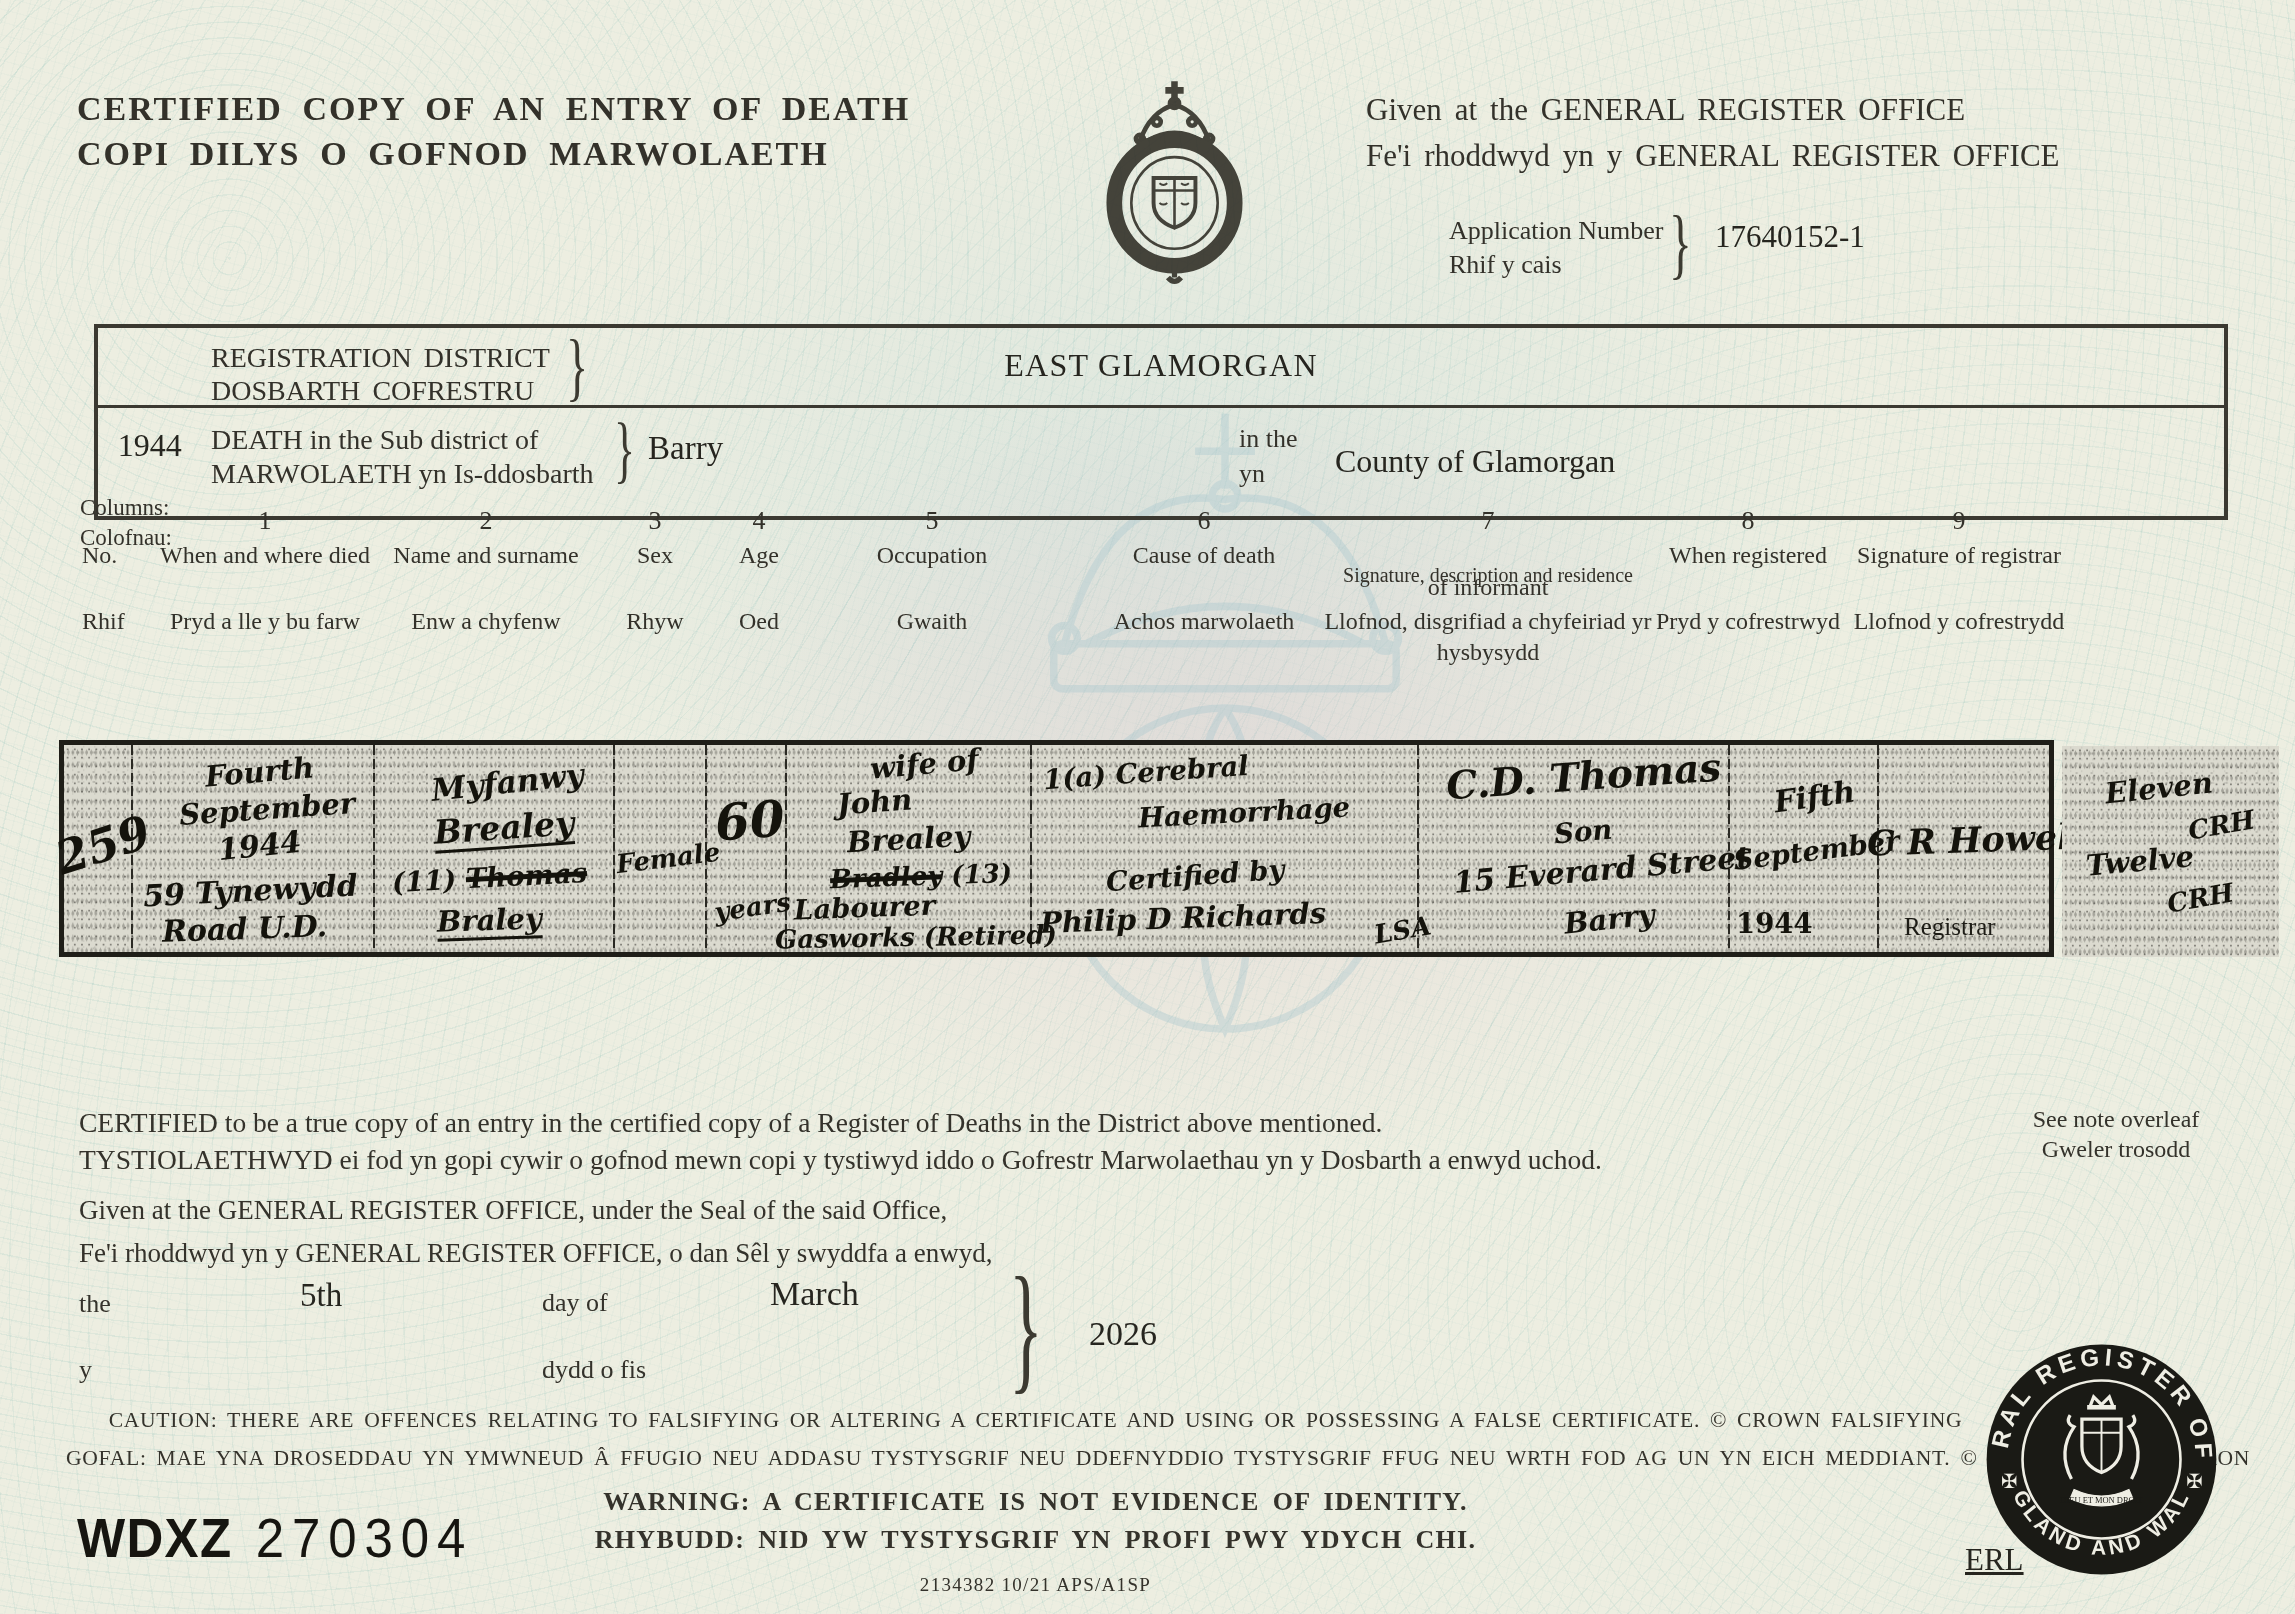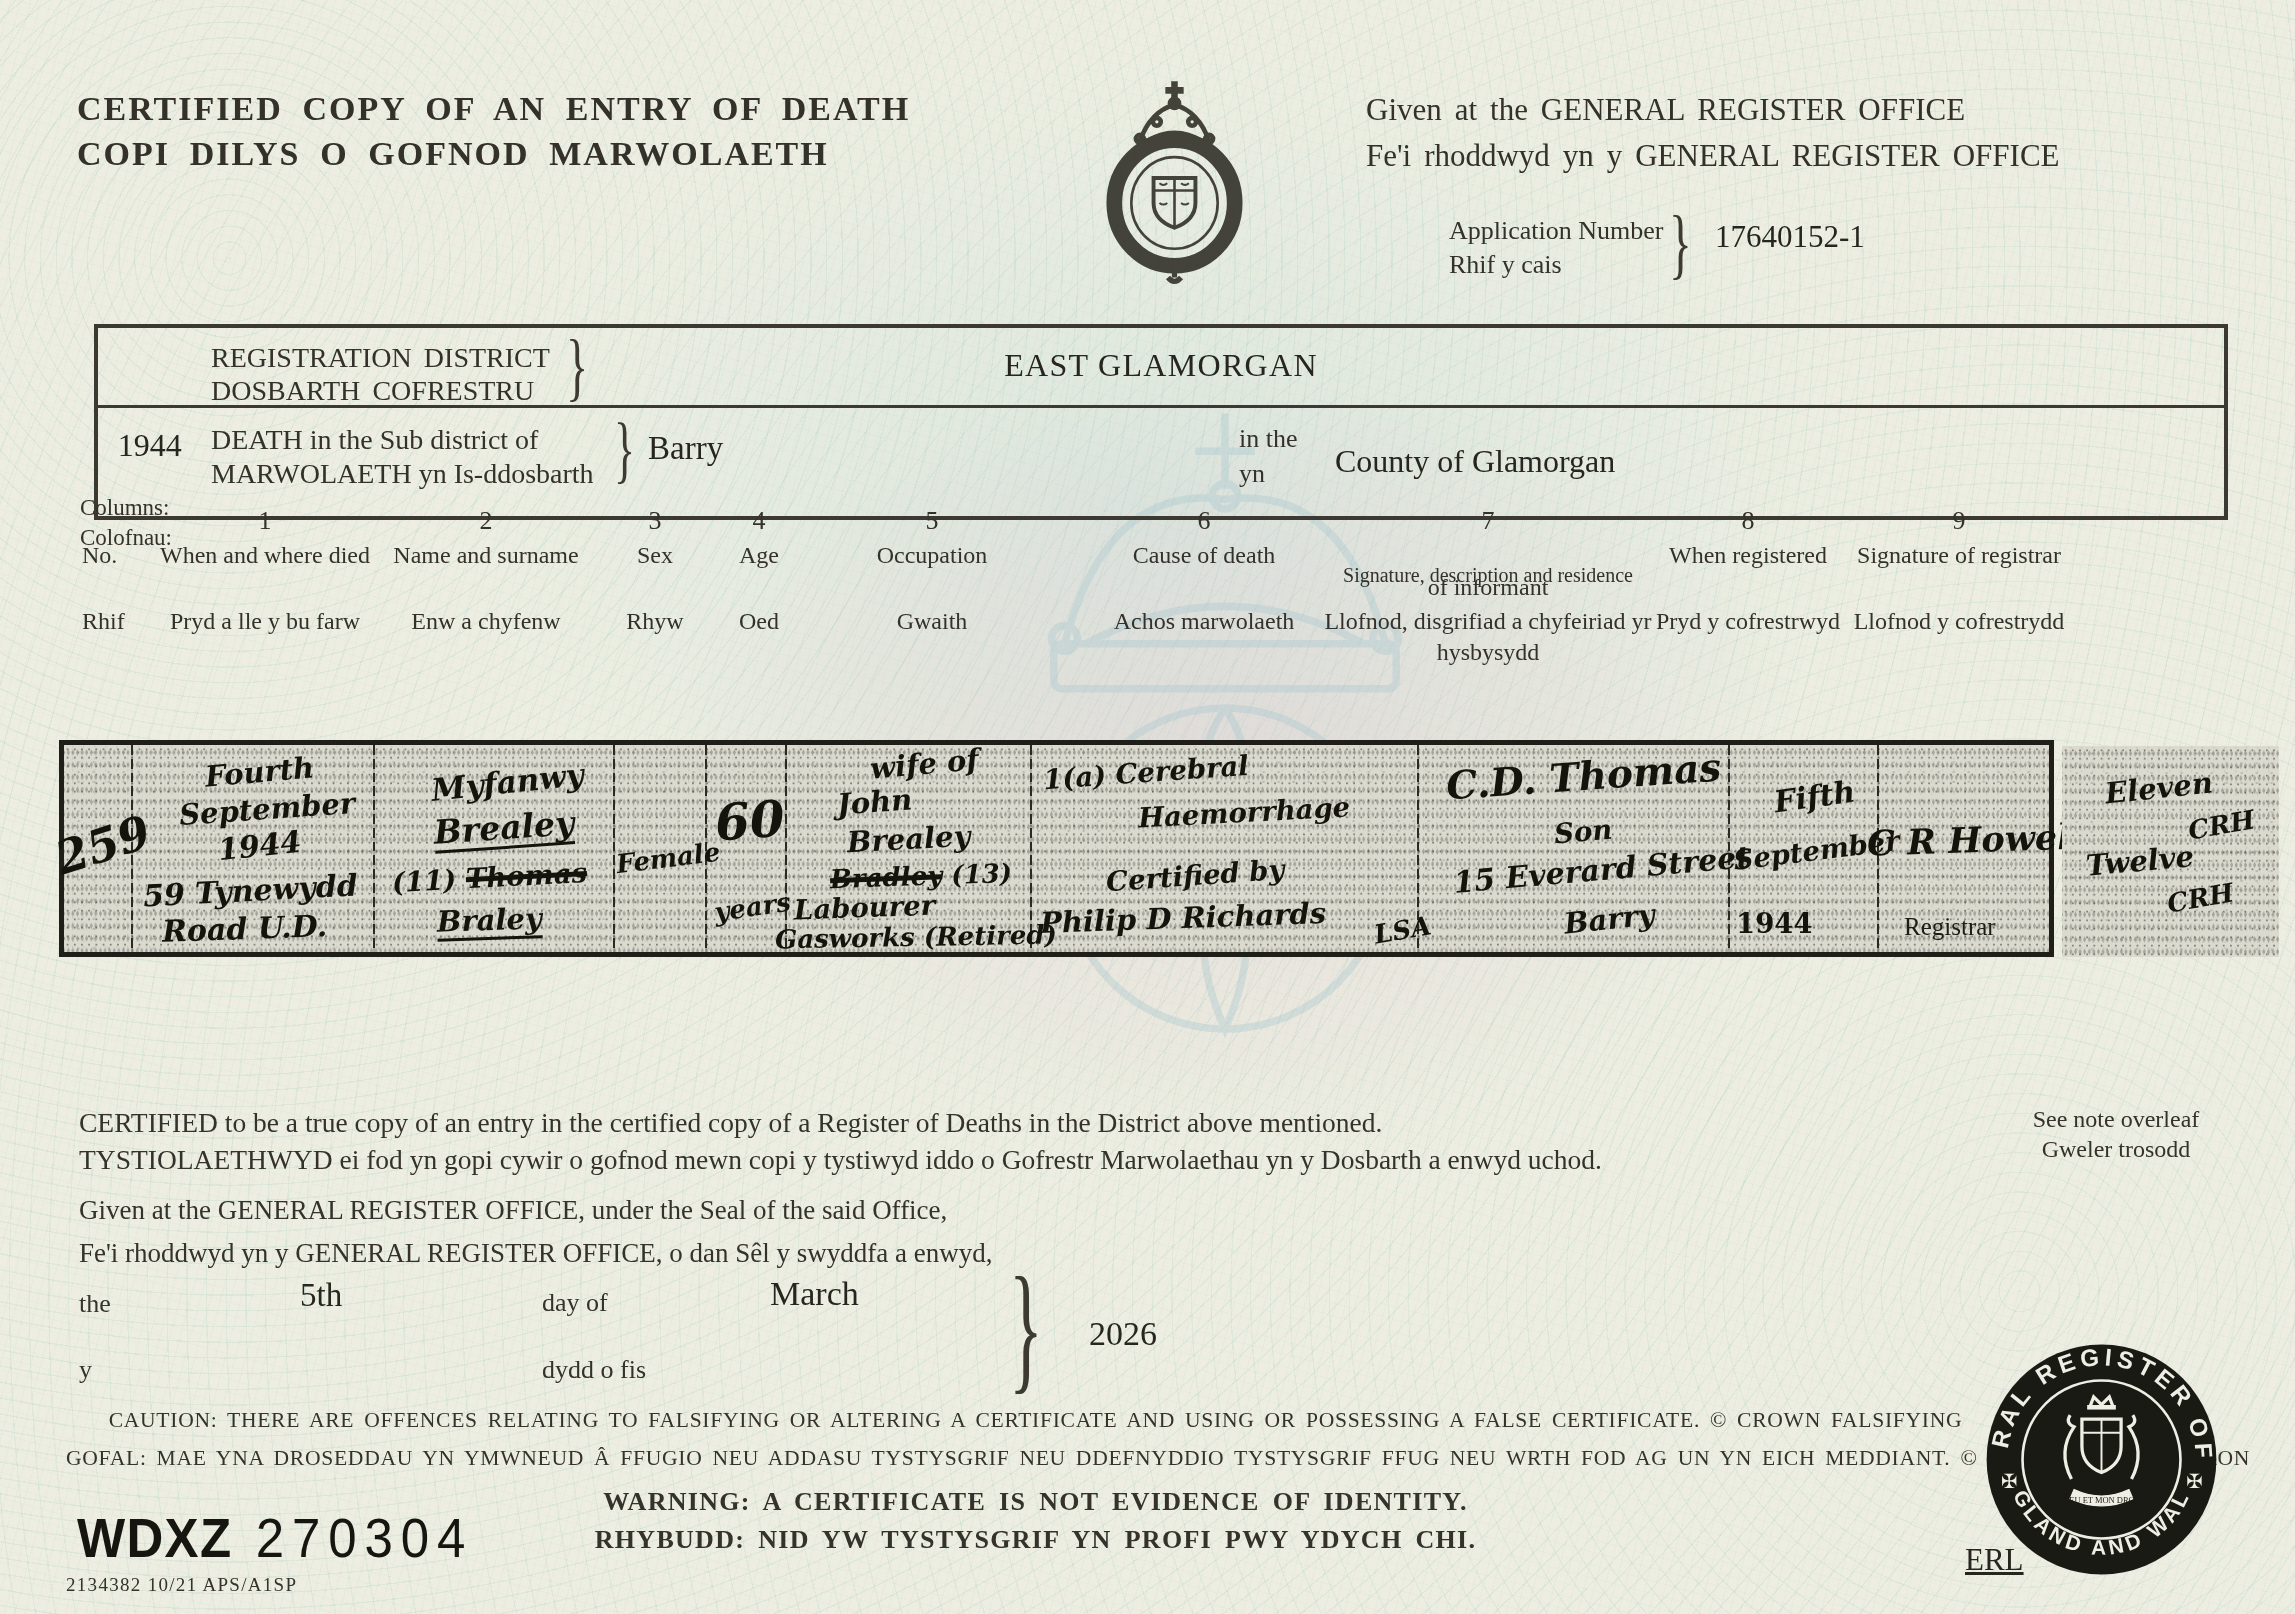--- a/index.html
+++ b/index.html
@@ -215,21 +215,21 @@
   <div class="t" style="left:79px;top:1355px;font-size:26px;">y</div>
   <div class="t" style="left:542px;top:1355px;font-size:26px;">dydd o fis</div>
   <div class="t brace" style="left:1009px;top:1264px;font-size:141px;transform:scaleX(.5);">}</div>
   <div class="t" style="left:1089px;top:1315px;font-size:34px;color:#26251f;">2026</div>
 
   <div style="position:absolute;left:66px;top:1408px;width:1939px;">
     <div style="text-align:center;font-size:21.6px;letter-spacing:0.7px;word-spacing:3.9px;white-space:nowrap;">CAUTION: THERE ARE OFFENCES RELATING TO FALSIFYING OR ALTERING A CERTIFICATE AND USING OR POSSESSING A FALSE CERTIFICATE. © CROWN FALSIFYING</div>
     <div style="text-align:center;font-size:21.6px;letter-spacing:0.7px;word-spacing:3.9px;white-space:nowrap;margin-top:13px;">GOFAL: MAE YNA DROSEDDAU YN YMWNEUD Â FFUGIO NEU ADDASU TYSTYSGRIF NEU DDEFNYDDIO TYSTYSGRIF FFUG NEU WRTH FOD AG UN YN EICH MEDDIANT.   © HAWLFRAINT Y GORON</div>
     <div style="text-align:center;font-size:26px;font-weight:700;letter-spacing:1.3px;word-spacing:5.2px;white-space:nowrap;margin-top:15.7px;">WARNING: A CERTIFICATE IS NOT EVIDENCE OF IDENTITY.</div>
     <div style="text-align:center;font-size:26px;font-weight:700;letter-spacing:1.3px;word-spacing:5.2px;white-space:nowrap;margin-top:7.9px;">RHYBUDD: NID YW TYSTYSGRIF YN PROFI PWY YDYCH CHI.</div>
-    <div style="text-align:left;font-size:19px;letter-spacing:1.3px;white-space:nowrap;margin-top:19.7px;">2134382  10/21  APS/A1SP</div>
+    <div style="text-align:center;font-size:19px;letter-spacing:1.3px;white-space:nowrap;margin-top:19.7px;">2134382  10/21  APS/A1SP</div>
   </div>
 
   <div class="t" style="left:77px;top:1507px;font-family:'Liberation Sans',sans-serif;font-size:51px;color:#161510;transform:scaleY(1.08);transform-origin:left top;">
     <span style="font-weight:700;letter-spacing:1.3px;">WDXZ</span>
     <span style="font-weight:400;letter-spacing:7.9px;margin-left:9.2px;">270304</span>
   </div>
 
   <svg style="position:absolute;left:1984px;top:1342px;width:235px;height:235px;" viewBox="0 0 360 360">
     <circle cx="180" cy="180" r="176" fill="#1a1a15"></circle>
     <circle cx="180" cy="180" r="121" fill="none" stroke="#efeee4" stroke-width="4"></circle>

